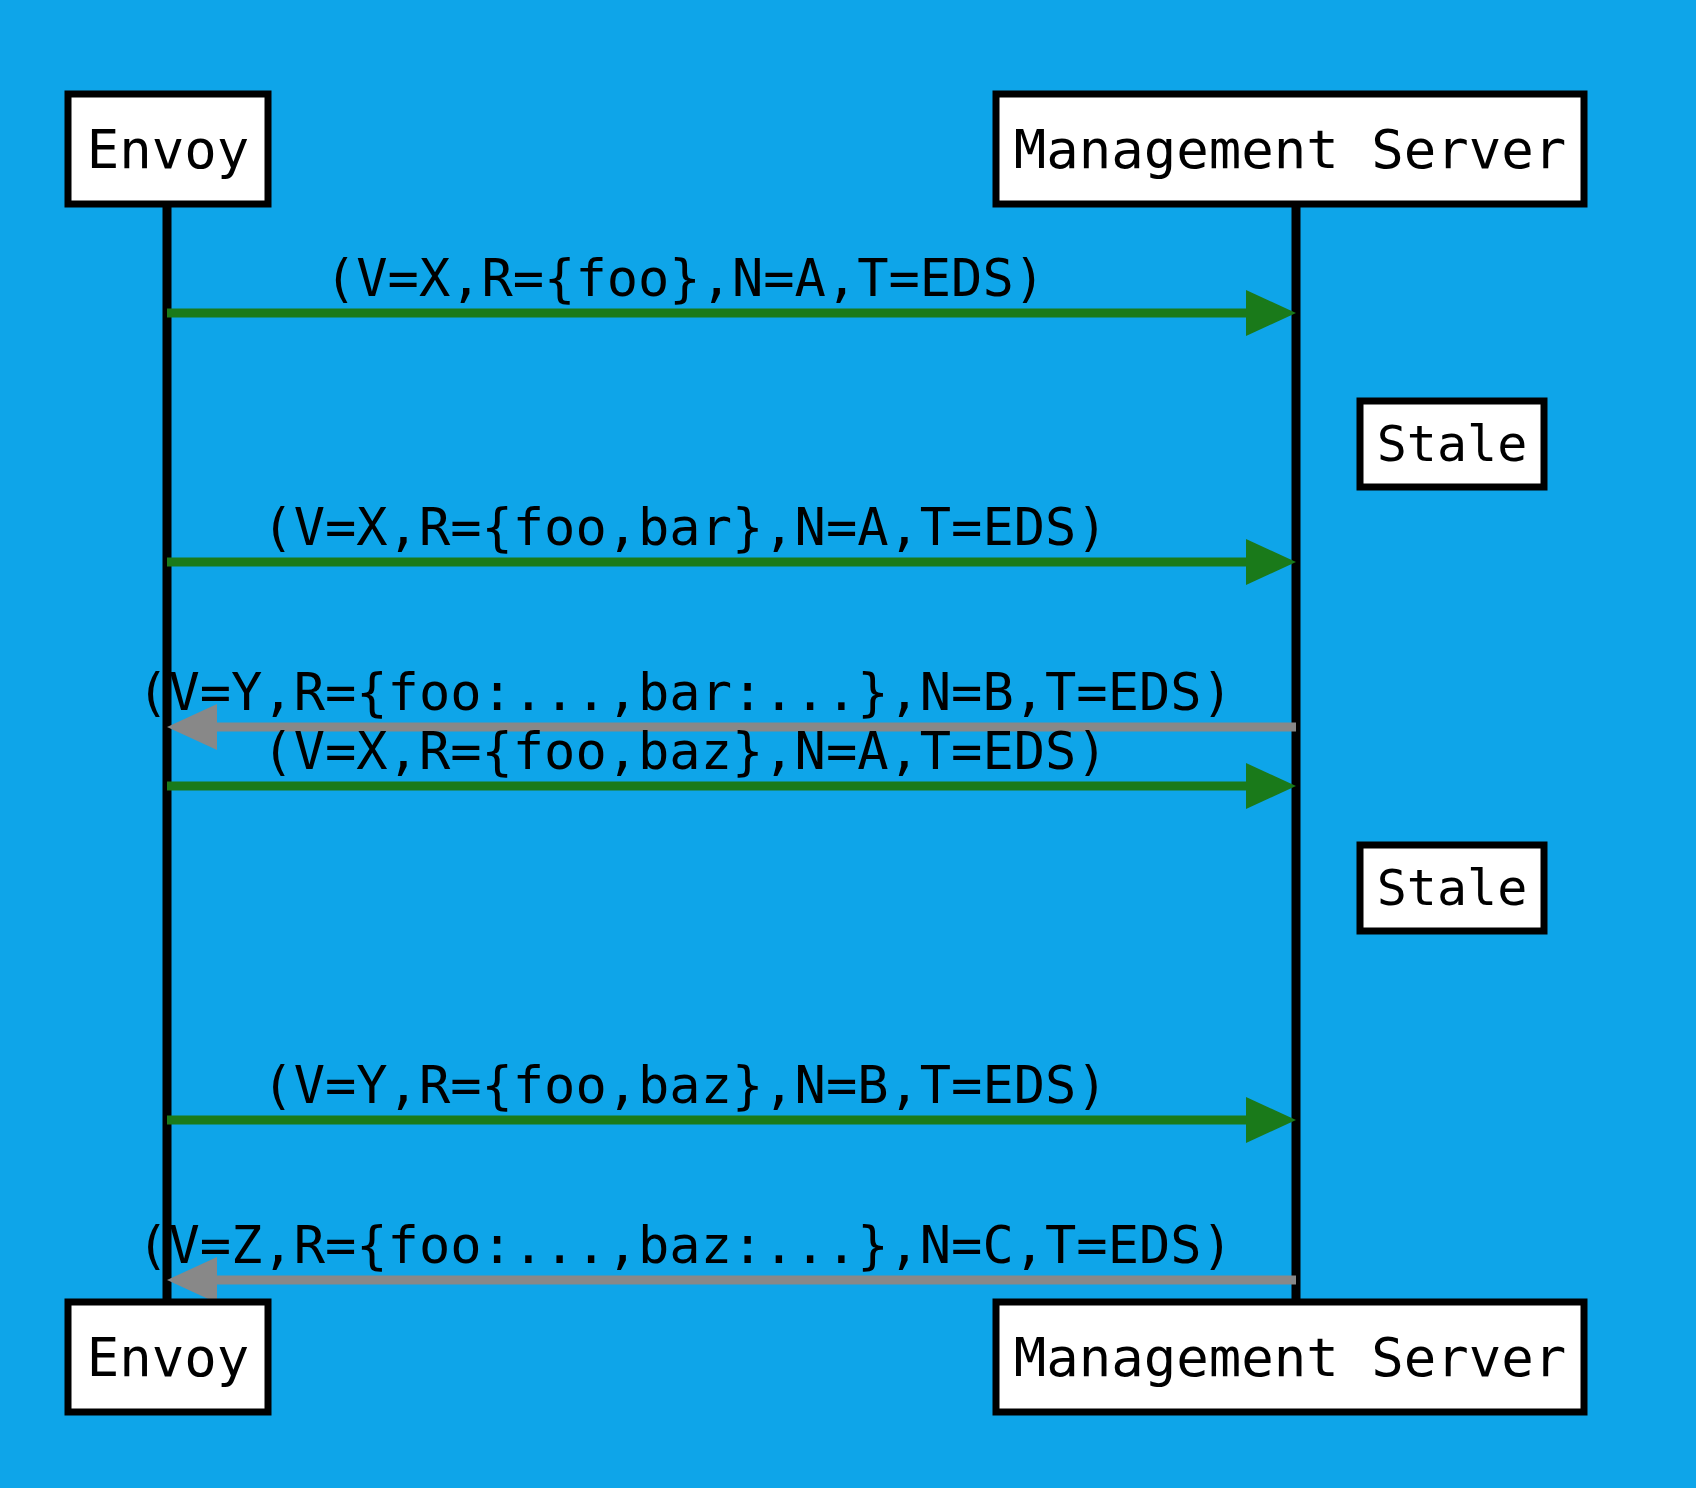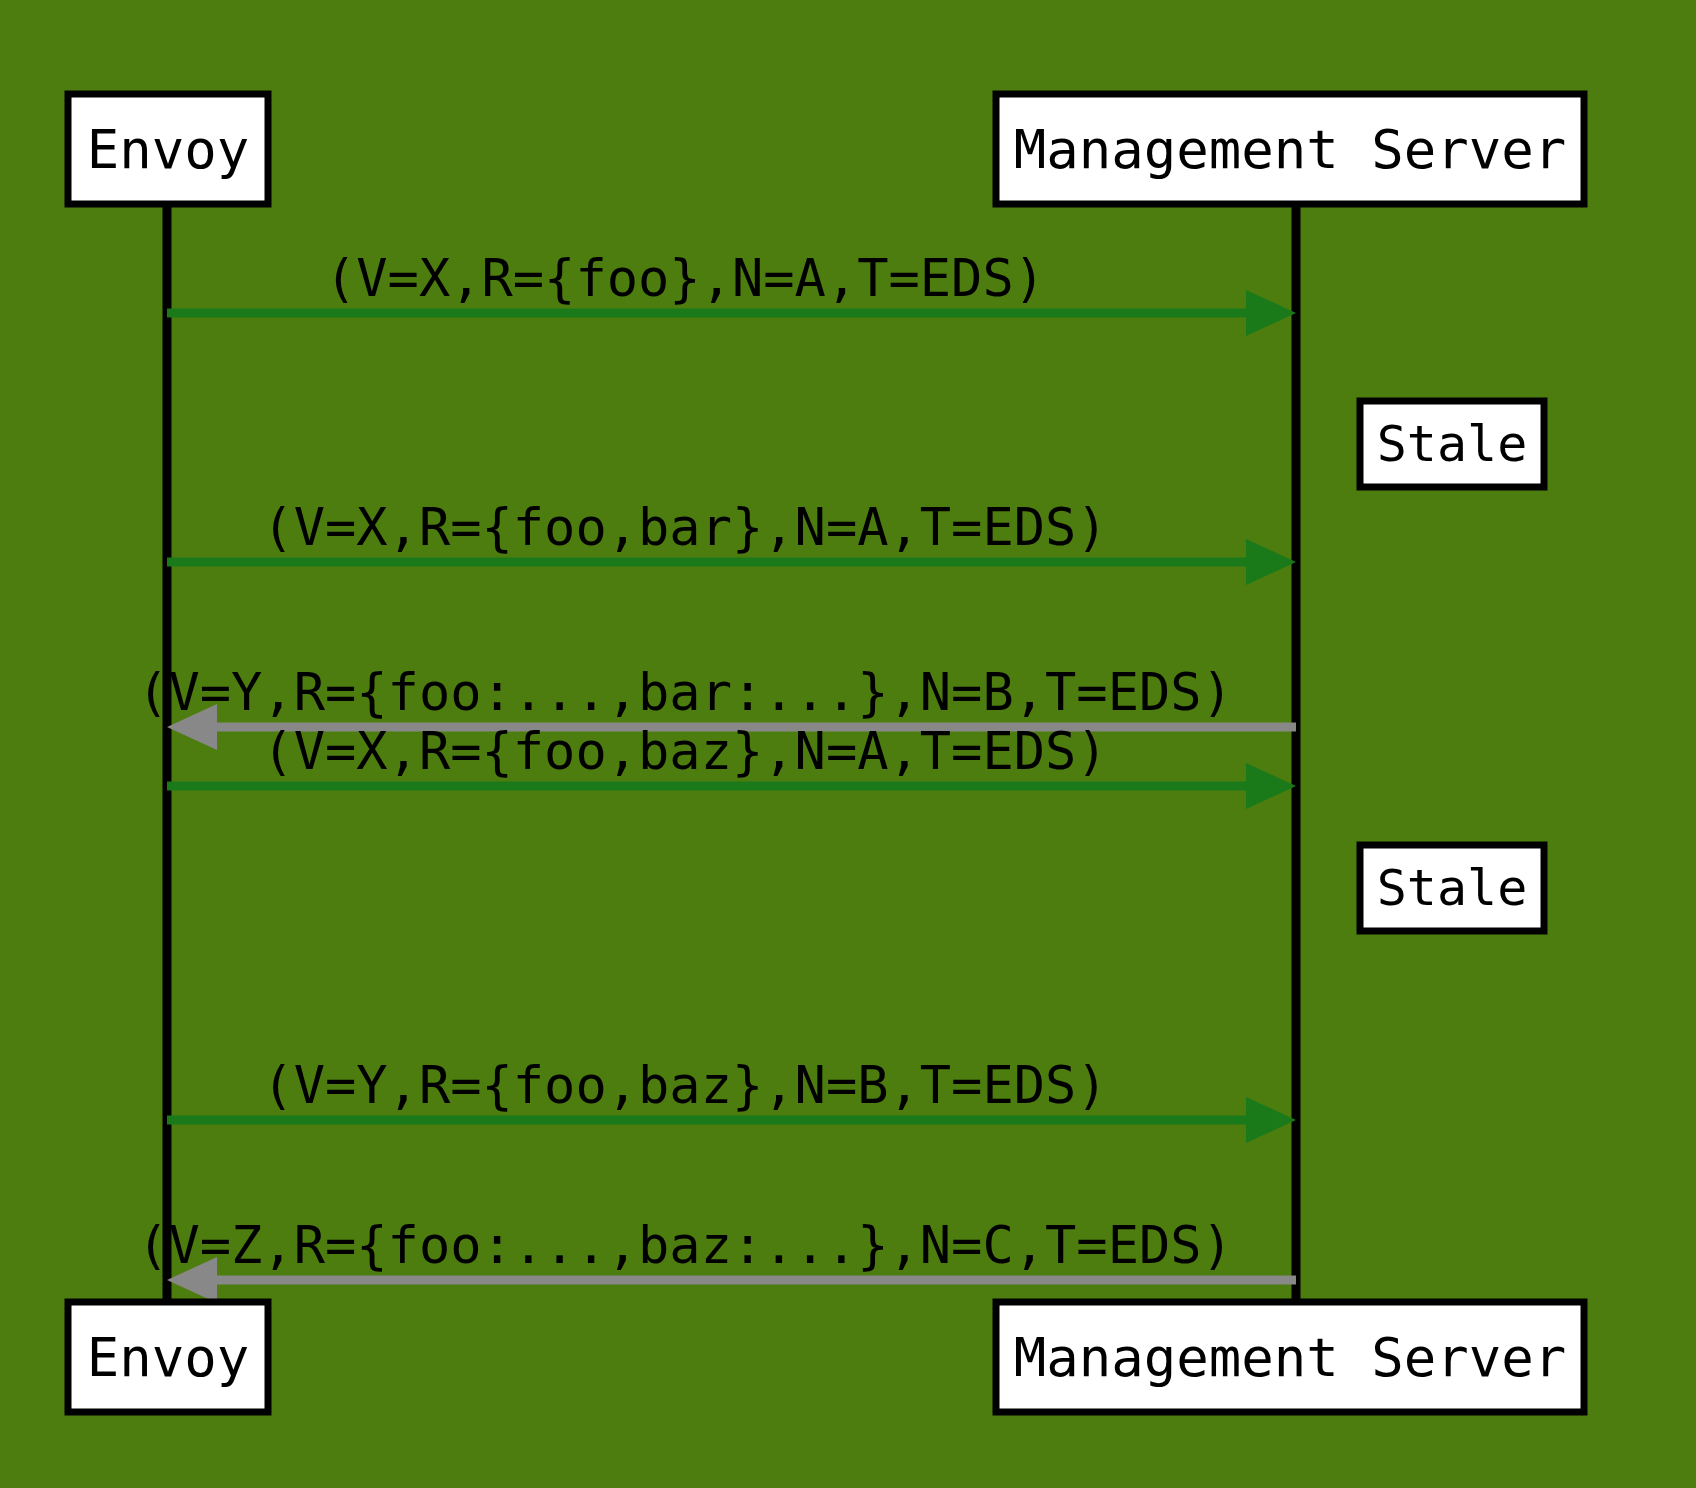--- a/index.html
+++ b/index.html
@@ -8,21 +8,21 @@
     padding: 0;
     background: #ffffff;
   }
   body {
     font-family: "DejaVu Sans Mono", "Liberation Mono", monospace;
   }
   #diagram-root {
     position: relative;
     width: 1696px;
     height: 1488px;
-    background: #4d7c0f;
+    background: #0ea5e9;
     overflow: hidden;
   }
   svg.diagram-canvas {
     position: absolute;
     left: 0;
     top: 0;
     width: 1696px;
     height: 1488px;
     display: block;
   }

